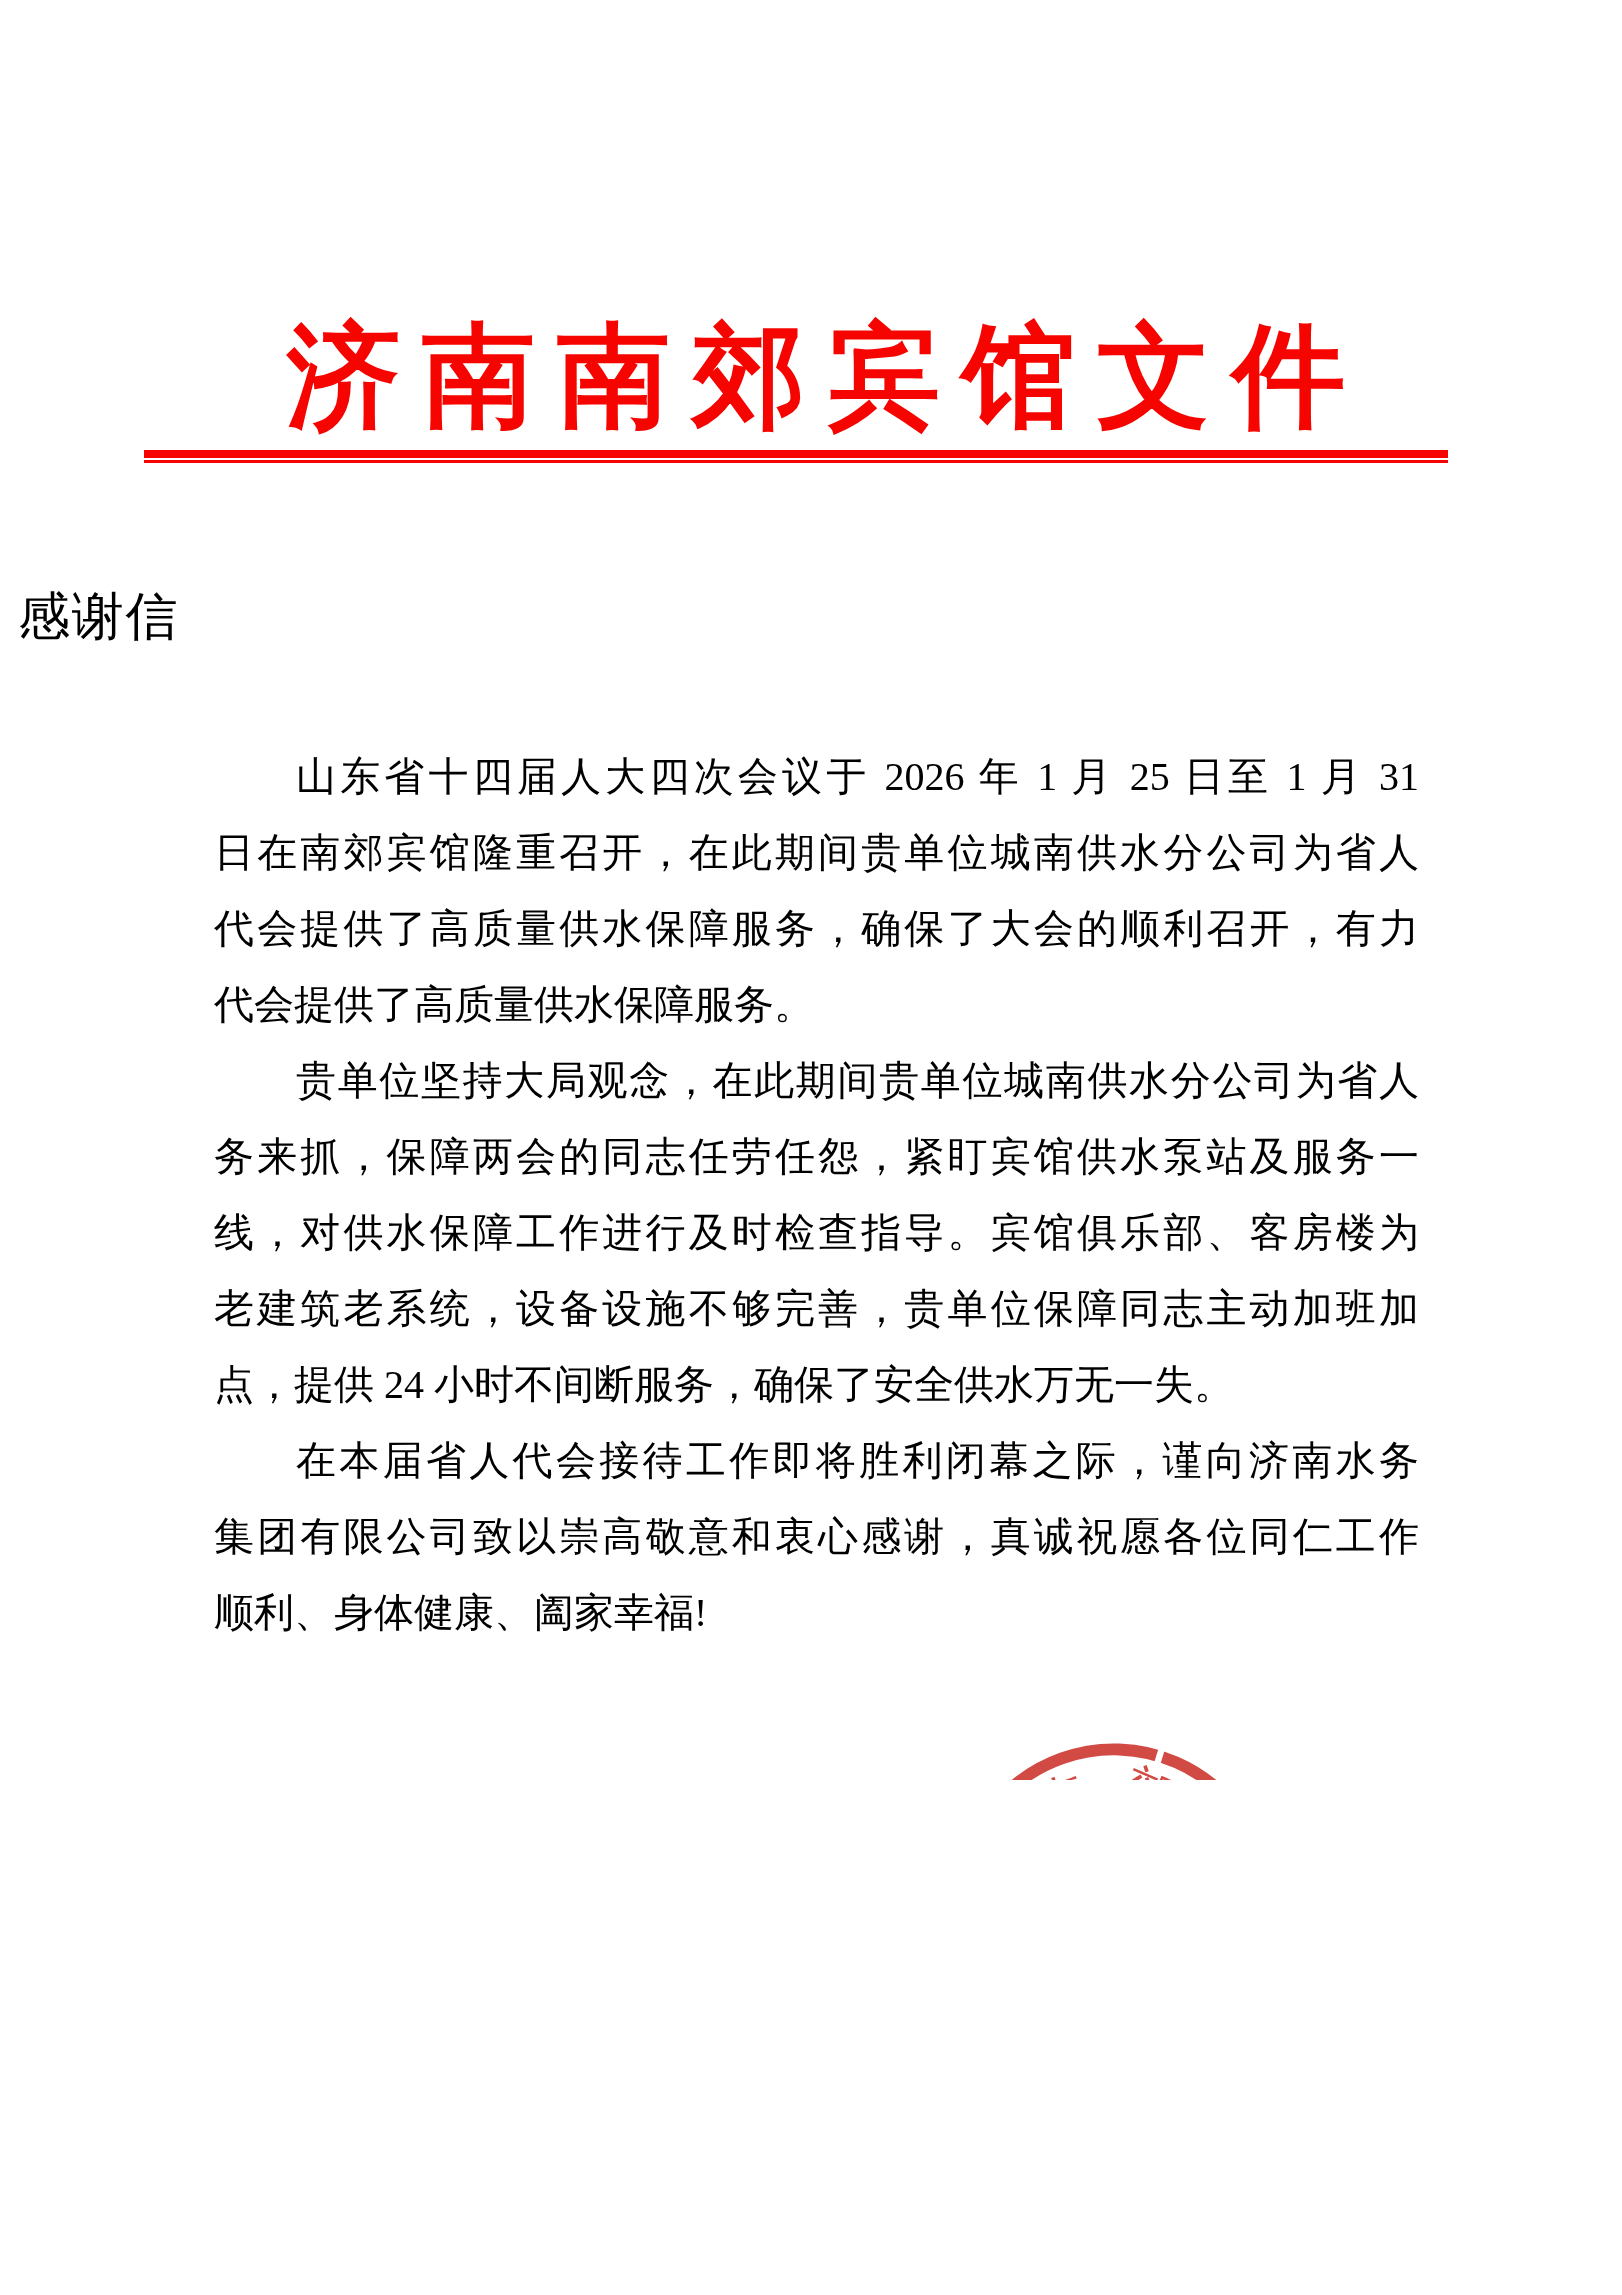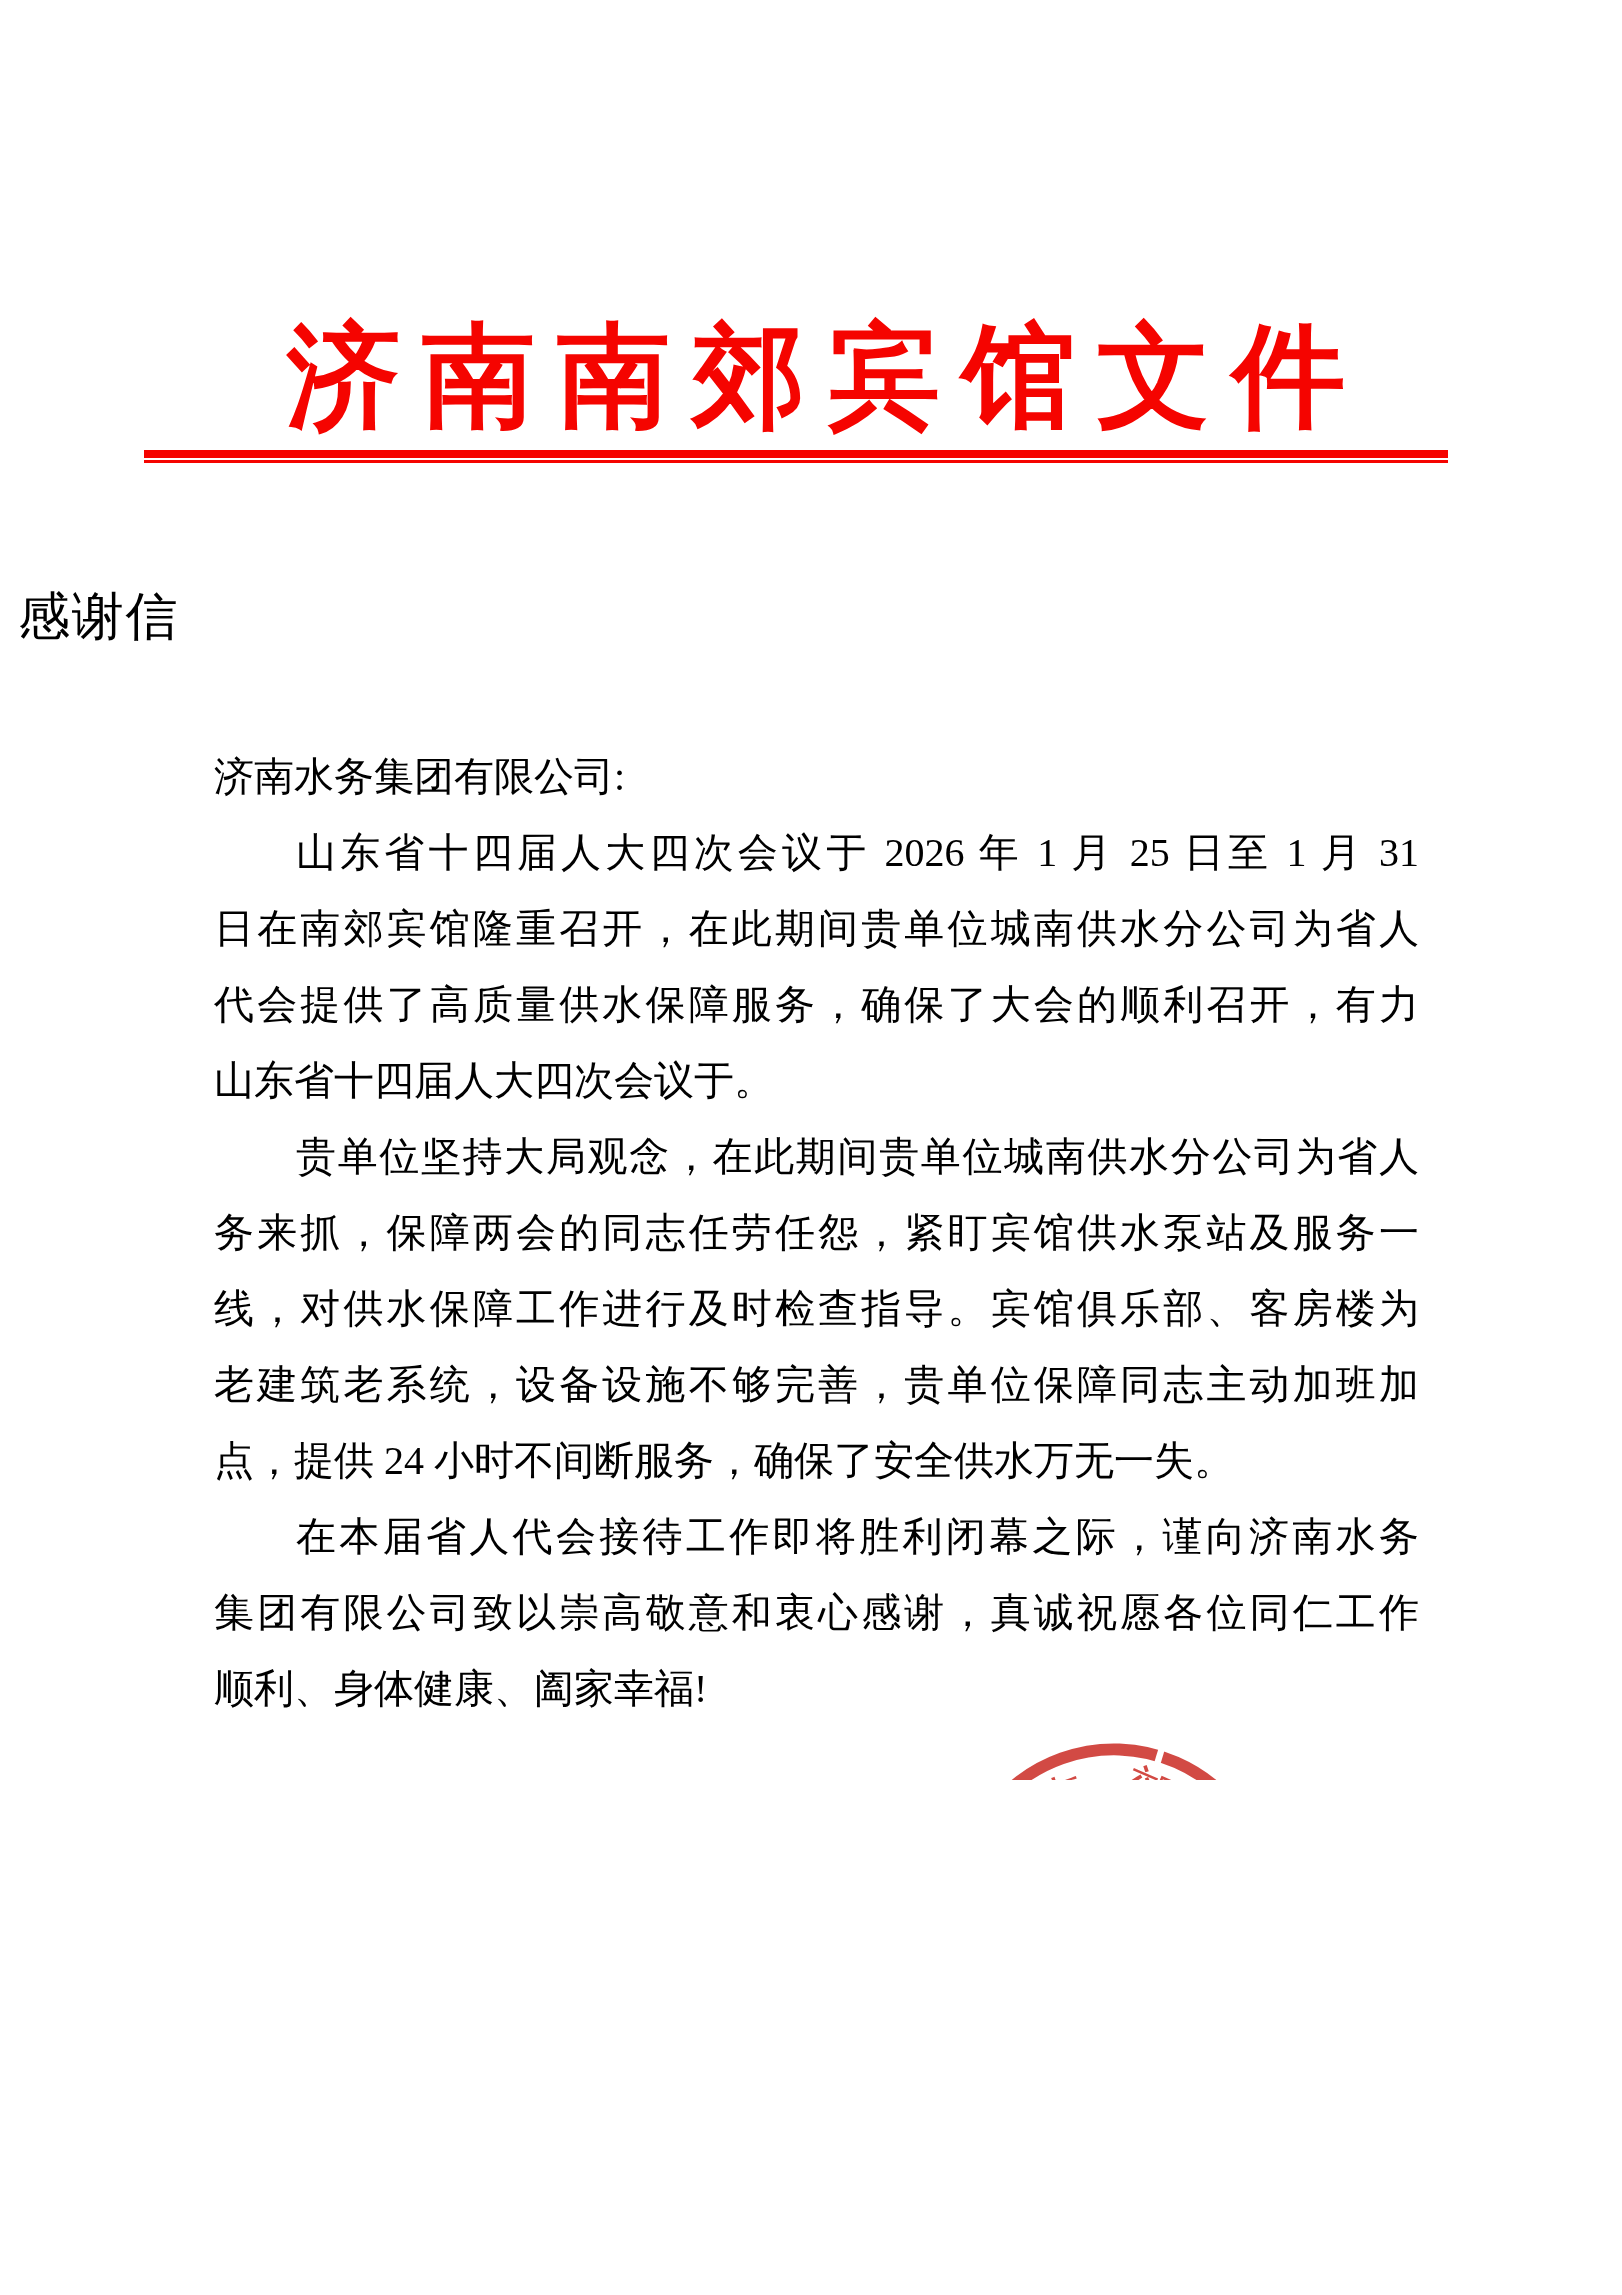--- a/index.html
+++ b/index.html
@@ -51,25 +51,24 @@
 <div class="page">
 
   <div class="header-title">济南南郊宾馆文件</div>
 
   <div class="rule rule-top-thick"></div>
   <div class="rule rule-top-thin"></div>
 
   <div class="letter-title">感谢信</div>
 
   <div class="body-text" id="body-lines">
-      <div class="line">济南水务集团有限公司:</div>
       <div class="line indent justify">山东省十四届人大四次会议于 2026 年 1 月 25 日至 1 月 31</div>
       <div class="line justify">日在南郊宾馆隆重召开，在此期间贵单位城南供水分公司为省人</div>
       <div class="line justify">代会提供了高质量供水保障服务，确保了大会的顺利召开，有力</div>
-      <div class="line">山东省十四届人大四次会议于。</div>
+      <div class="line">代会提供了高质量供水保障服务。</div>
       <div class="line indent justify">贵单位坚持大局观念，在此期间贵单位城南供水分公司为省人</div>
       <div class="line justify">务来抓，保障两会的同志任劳任怨，紧盯宾馆供水泵站及服务一</div>
       <div class="line justify">线，对供水保障工作进行及时检查指导。宾馆俱乐部、客房楼为</div>
       <div class="line justify">老建筑老系统，设备设施不够完善，贵单位保障同志主动加班加</div>
       <div class="line">点，提供 24 小时不间断服务，确保了安全供水万无一失。</div>
       <div class="line indent justify">在本届省人代会接待工作即将胜利闭幕之际，谨向济南水务</div>
       <div class="line justify">集团有限公司致以崇高敬意和衷心感谢，真诚祝愿各位同仁工作</div>
       <div class="line">顺利、身体健康、阖家幸福!</div>
     </div>
 

